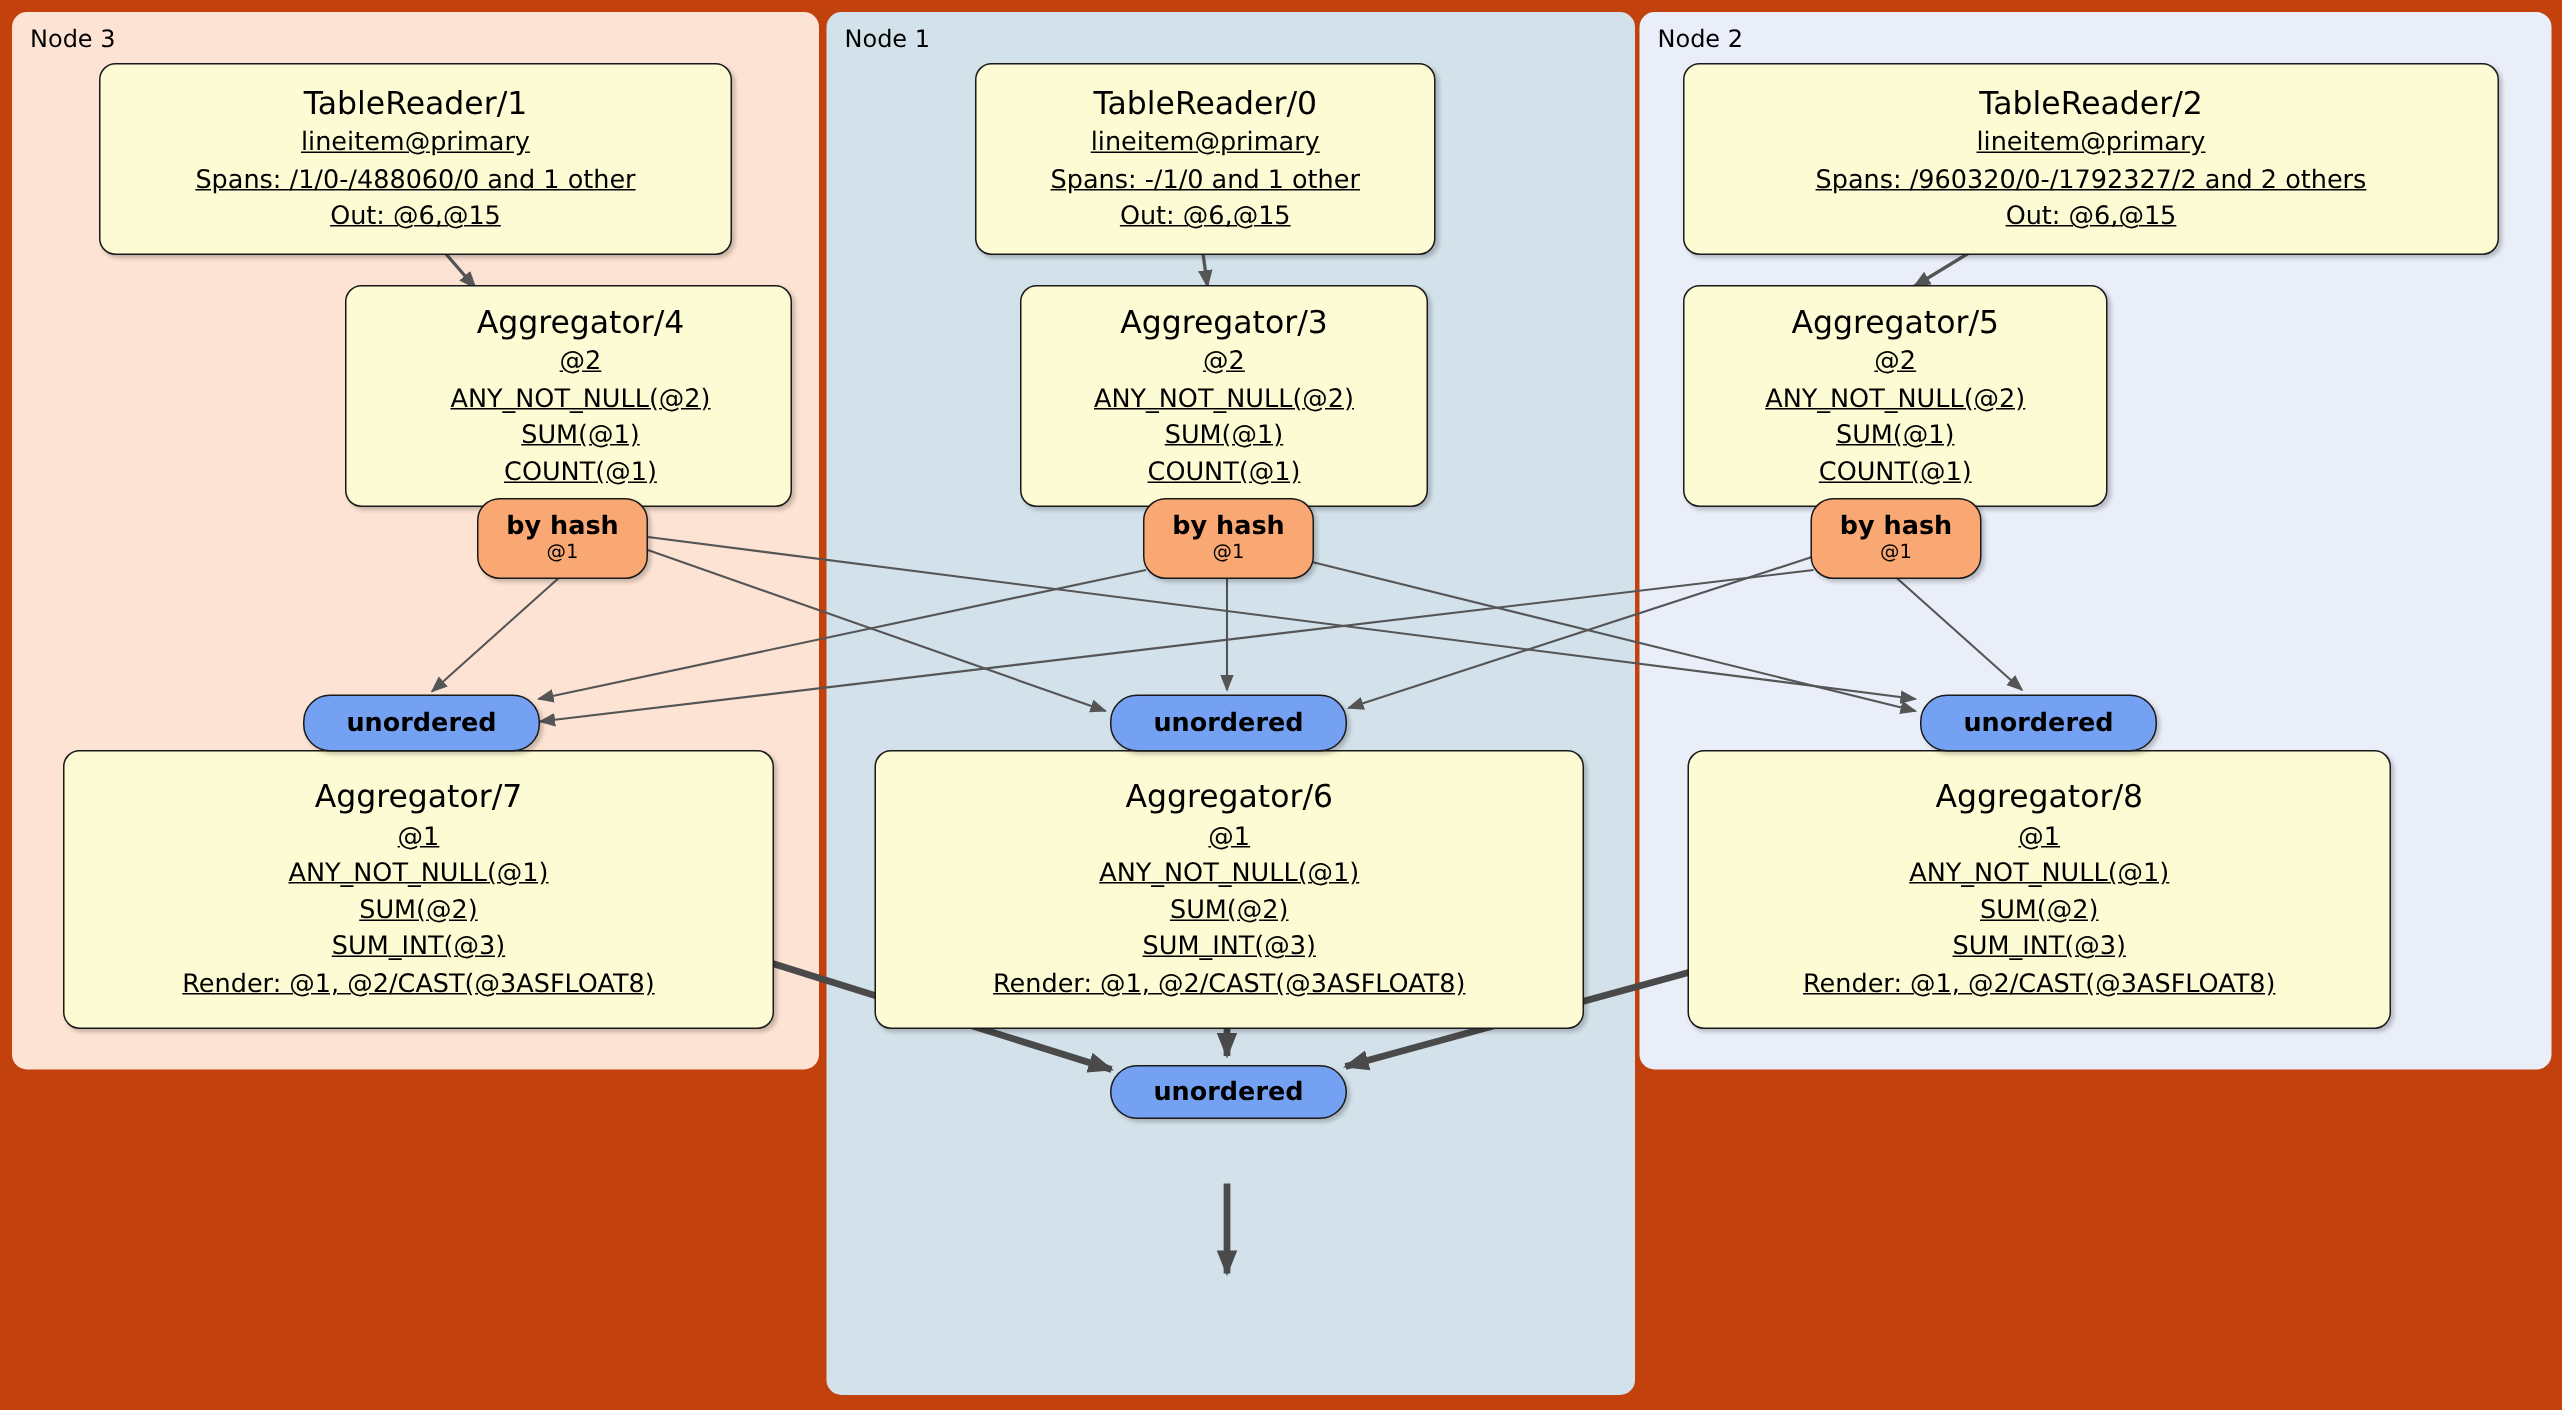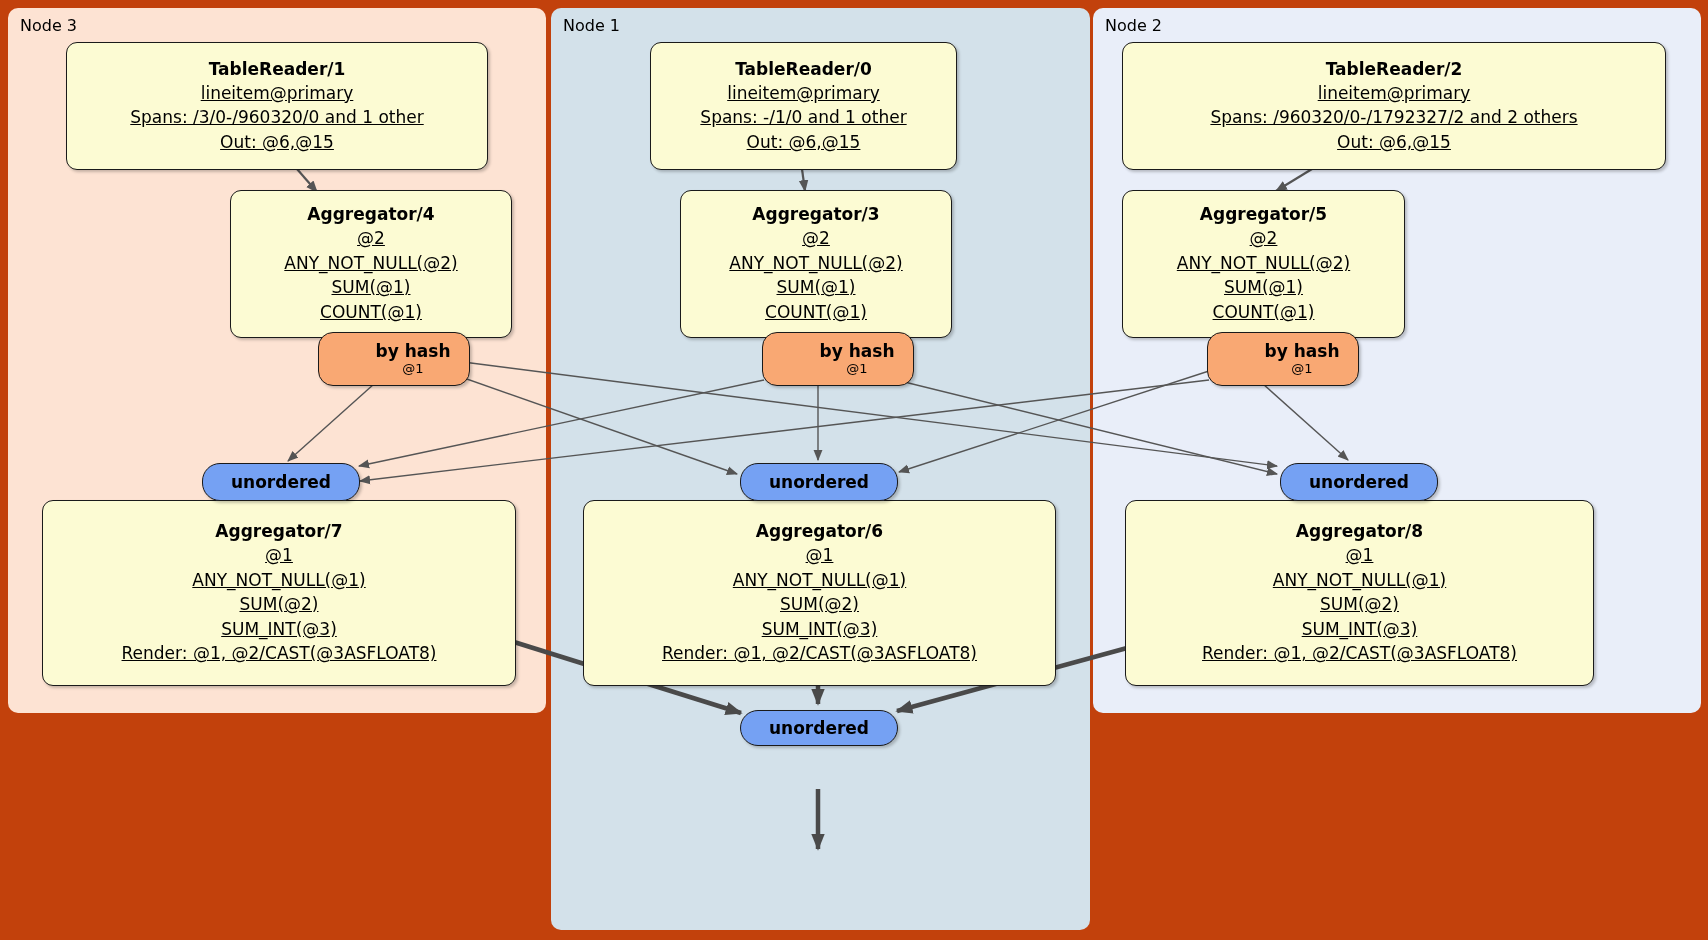--- a/index.html
+++ b/index.html
@@ -11,37 +11,37 @@
   .region .rg-label{position:absolute;left:12px;top:8px;font-size:16px;color:#000;}
   .rg-node3{left:8px;top:8px;width:538px;height:705px;background:#FDE3D3;}
   .rg-node1{left:551px;top:8px;width:539px;height:922px;background:#D3E1EA;}
   .rg-node2{left:1093px;top:8px;width:608px;height:705px;background:#E9EEF9;}
   .edges{position:absolute;left:0;top:0;z-index:1;pointer-events:none;}
   .proc{
     position:absolute;z-index:2;background:#FCFBD3;border:1.5px solid #1a1a1a;border-radius:11px;
     box-shadow:2px 2px 3px rgba(0,0,0,.22);
     display:flex;flex-direction:column;justify-content:center;align-items:center;text-align:center;
   }
-  .proc .title{font-weight:bold;font-size:17px;line-height:1.35;white-space:nowrap;}
+  .proc .title{font-weight:normal;font-size:21px;line-height:1.35;white-space:nowrap;}
   .proc .line{font-size:17px;line-height:1.45;white-space:nowrap;text-decoration:underline;}
   .router{
     position:absolute;z-index:3;background:#F9A873;border:1.5px solid #1a1a1a;border-radius:15px;
     box-shadow:2px 2px 3px rgba(0,0,0,.22);
-    display:flex;flex-direction:column;justify-content:center;align-items:center;text-align:center;padding-left:38px;
+    display:flex;flex-direction:column;justify-content:center;align-items:center;text-align:center;
   }
   .router .rlabel{font-weight:bold;font-size:17px;line-height:1.2;}
   .router .rkey{font-size:13px;line-height:1.2;}
   .sync{
     position:absolute;z-index:3;background:#75A1F3;border:1.6px solid #1a1a1a;border-radius:18px;
     box-shadow:2px 2px 3px rgba(0,0,0,.22);
     display:flex;justify-content:center;align-items:center;text-align:left;
     font-weight:bold;font-size:17px;
   }
   .t-tr1{left:66px;top:42px;width:420px;height:126px;}
-  .t-agg4{left:230px;top:190px;width:280px;height:146px;}
+  .t-agg4{left:230px;top:190px;width:280px;height:146px;padding-left:16px;}
   .t-agg7{left:42px;top:500px;width:472px;height:184px;}
   .t-tr0{left:650px;top:42px;width:305px;height:126px;}
   .t-agg3{left:680px;top:190px;width:270px;height:146px;}
   .t-agg6{left:583px;top:500px;width:471px;height:184px;}
   .t-tr2{left:1122px;top:42px;width:542px;height:126px;}
   .t-agg5{left:1122px;top:190px;width:281px;height:146px;}
   .t-agg8{left:1125px;top:500px;width:467px;height:184px;}
   .t-noop{left:739px;top:748px;width:158px;height:40px;}
   .t-resp{left:740px;top:855px;width:165px;height:42px;}
   .r-byhash4{left:318px;top:332px;width:112px;height:52px;}
@@ -97,21 +97,21 @@
     <line x1="514" y1="642" x2="741" y2="713" stroke="#4A4A4A" stroke-width="4.5" marker-end="url(#m-thick)"></line>
     <line x1="818" y1="685" x2="818" y2="704" stroke="#4A4A4A" stroke-width="4.5" marker-end="url(#m-thick)"></line>
     <line x1="1127" y1="648" x2="897" y2="711" stroke="#4A4A4A" stroke-width="4.5" marker-end="url(#m-thick)"></line>
 
     <line x1="818" y1="789" x2="818" y2="849" stroke="#4A4A4A" stroke-width="4.5" marker-end="url(#m-thick)"></line>
   </svg>
 
   <div class="proc t-tr1">
     <div class="title">TableReader/1</div>
     <div class="line">lineitem@primary</div>
-    <div class="line">Spans: /3/0-/960320/0 and 1 other</div>
+    <div class="line">Spans: /1/0-/488060/0 and 1 other</div>
     <div class="line">Out: @6,@15</div>
   </div>
   <div class="proc t-agg4">
     <div class="title">Aggregator/4</div>
     <div class="line">@2</div>
     <div class="line">ANY_NOT_NULL(@2)</div>
     <div class="line">SUM(@1)</div>
     <div class="line">COUNT(@1)</div>
   </div>
   <div class="router r-byhash4">

